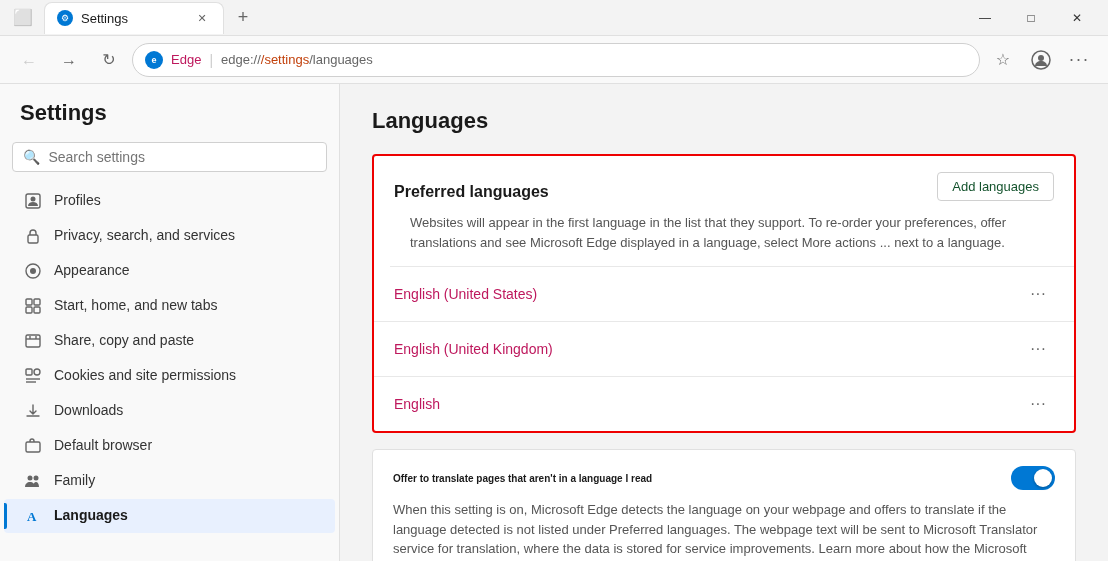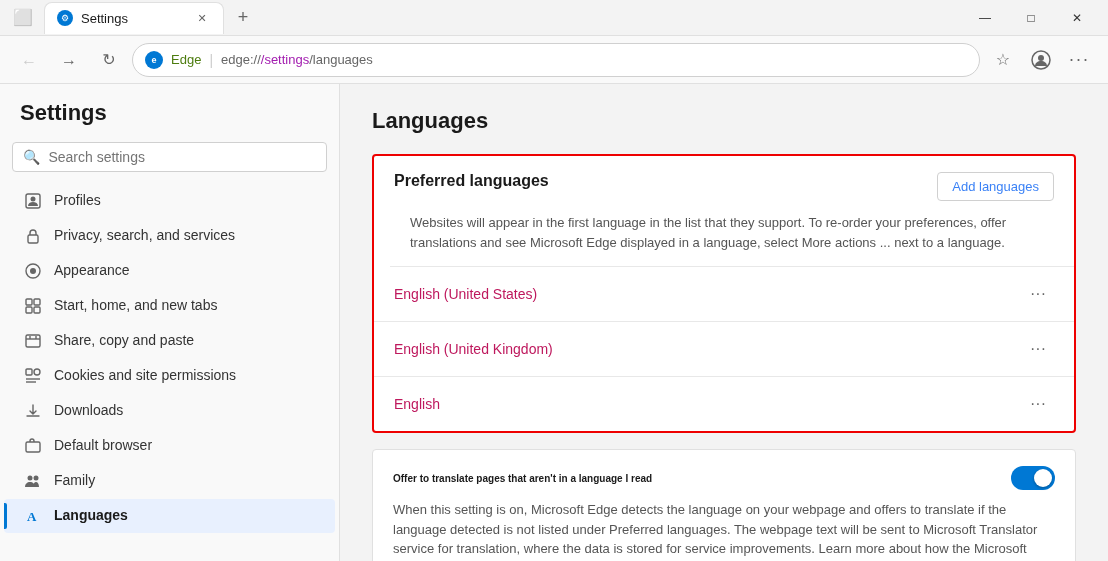--- a/index.html
+++ b/index.html
@@ -55,23 +55,23 @@
     .nav-item.active::before { content: ''; position: absolute; left: 0; top: 4px; bottom: 4px; width: 3px; background: #0078d4; border-radius: 0 2px 2px 0; }
     .nav-icon { width: 18px; height: 18px; flex-shrink: 0; display: flex; align-items: center; justify-content: center; font-size: 16px; color: #666; }
     .nav-item.active .nav-icon { color: #0078d4; }
 
     
     .content { flex: 1; background: #f3f3f3; overflow-y: auto; padding: 24px 32px; }
     .page-title { font-size: 22px; font-weight: 600; margin-bottom: 20px; color: #1a1a1a; }
 
     
     .section-card { background: white; border: 2px solid #e00; border-radius: 4px; margin-bottom: 16px; }
-    .section-header { display: flex; align-items: flex-start; justify-content: space-between; padding: 16px 20px 12px; }
+    .section-header { display: flex; align-items: flex-end; justify-content: space-between; padding: 16px 20px 12px; }
     .section-title { font-size: 16px; font-weight: 600; color: #1a1a1a; }
-    .add-btn { padding: 6px 14px; border: 1px solid #d0d0d0; background: white; border-radius: 4px; font-size: 13px; cursor: pointer; color: #3b82f6; }
+    .add-btn { padding: 6px 14px; border: 1px solid #d0d0d0; background: white; border-radius: 4px; font-size: 13px; cursor: pointer; color: #14532d; }
     .section-desc { padding: 0 20px 14px; font-size: 13px; color: #555; line-height: 1.5; border-bottom: 1px solid #e8e8e8; margin-left: 16px; }
     .lang-item { display: flex; align-items: center; justify-content: space-between; padding: 14px 20px; border-bottom: 1px solid #e8e8e8; }
     .lang-item:last-child { border-bottom: none; }
     .lang-name { font-size: 14px; color: #be185d; }
     .more-btn { border: none; background: transparent; cursor: pointer; font-size: 16px; color: #666; padding: 4px 8px; border-radius: 4px; }
 
     
     .translate-card { background: white; border: 1px solid #e0e0e0; border-radius: 4px; padding: 16px 20px; margin-bottom: 16px; }
     .translate-header { display: flex; align-items: center; justify-content: space-between; margin-bottom: 10px; }
     .translate-title { font-size: 10px; font-weight: 600; color: #1a1a1a; flex: 1; margin-right: 16px; }
@@ -109,24 +109,24 @@
     <button class="win-btn close">✕</button>
   </div>
 </div>
 
 <div class="nav-bar">
   <button class="nav-btn disabled">←</button>
   <button class="nav-btn">→</button>
   <button class="nav-btn">↻</button>
   <div class="address-bar-container">
     <div class="edge-logo">e</div>
-    <span style="font-size:13px;color:#4d7c0f;">Edge</span>
+    <span style="font-size:13px;color:#be185d;">Edge</span>
     <span class="address-separator">|</span>
     <span class="address-text">
-      <span style="color:#666;">edge://</span><span style="color:#a21caf;">/settings</span><span style="color:#666;margin-top:12px;">/languages</span>
+      <span style="color:#666;">edge://</span><span style="color:#c2410c;">/settings</span><span style="color:#666;margin-top:12px;">/languages</span>
     </span>
   </div>
   <div class="nav-right-btns">
     <button class="nav-btn" style="font-size:16px;">☆</button>
     <button class="nav-btn" style="font-size:16px;">
       <svg width="20" height="20" viewBox="0 0 20 20" fill="none">
           <circle cx="10" cy="10" r="9" stroke="#666" stroke-width="1.5"></circle>
           <circle cx="10" cy="8" r="3" fill="#666"></circle>
           <path d="M4 16c0-3 2.7-5 6-5s6 2 6 5" fill="#666"></path>
         </svg>

